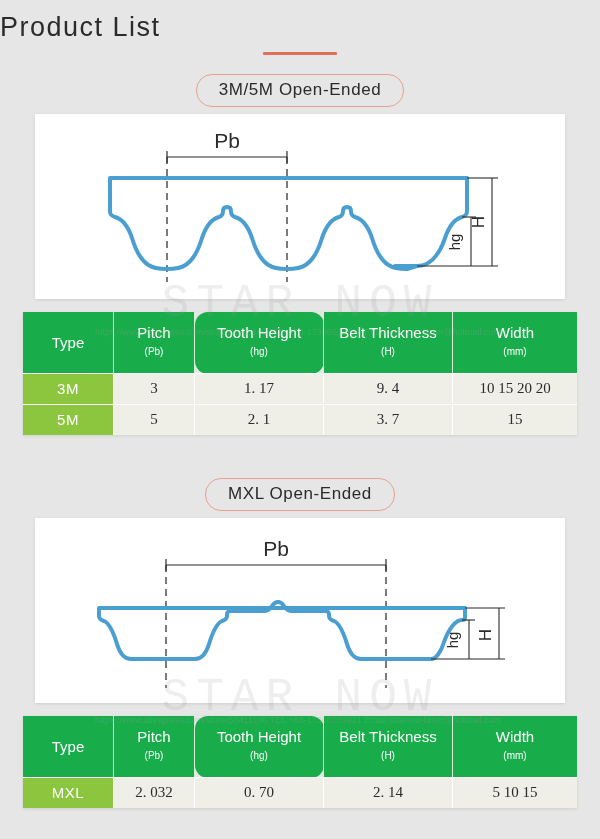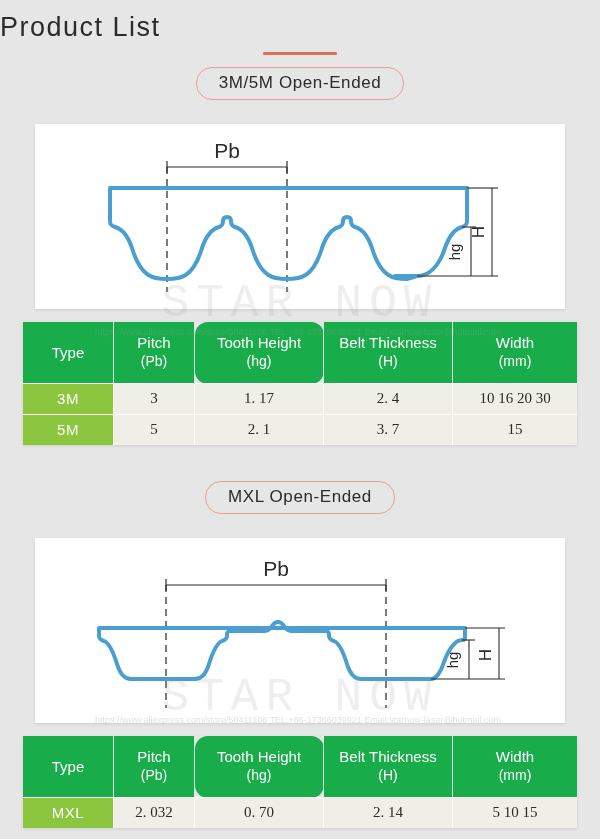--- a/index.html
+++ b/index.html
@@ -27,37 +27,37 @@
     width: 74px;
     height: 3px;
     background: #e1705a;
     margin: 9px auto 0 auto;
     border-radius: 1px;
   }
 
   
   .badge-wrap {
     text-align: center;
-    margin-top: 12px;
+    margin-top: 19px;
   }
   .badge {
     display: inline-block;
     border: 1px solid #e6a193;
     border-radius: 16px;
     padding: 5px 22px 6px 22px;
     font-size: 17px;
     color: #2b2b2b;
     letter-spacing: 0.6px;
     background: transparent;
   }
 
   
   .panel {
     position: relative;
-    margin: 24px auto 0 auto;
+    margin: 7px auto 0 auto;
     width: 530px;
     height: 185px;
     background: #ffffff;
     box-shadow: 0 1px 3px rgba(0,0,0,0.10);
   }
   .panel svg { display: block; }
 
   
   .spec-table {
     margin: 13px auto 0 auto;
@@ -70,21 +70,21 @@
     background: #18ad4a;
     color: #ffffff;
     font-weight: 400;
     font-size: 15px;
     line-height: 19px;
     padding: 11px 2px 12px 2px;
     border-right: 1px solid #d8f0d8;
     vertical-align: middle;
   }
   .spec-table th:last-child { border-right: none; }
-  .spec-table th .sub { display: block; font-size: 14px; }
+  .spec-table th .sub { display: block; font-size: 10px; }
 
   .spec-table td {
     background: #efeee7;
     color: #2b2b2b;
     font-size: 15px;
     text-align: center;
     padding: 6px 2px 7px 2px;
     border-right: 1px solid #ffffff;
     border-top: 1px solid #ffffff;
     font-family: "Liberation Serif", serif;
@@ -221,22 +221,22 @@
         <span>Width</span>
         <span class="sub">(mm)</span>
       </th>
     </tr>
   </thead>
   <tbody>
     <tr>
       <td class="type-cell">3M</td>
       <td>3</td>
       <td>1. 17</td>
-      <td>2. 4</td>
-      <td>10  16  20  30</td>
+      <td>9. 4</td>
+      <td>10  15  20  20</td>
     </tr>
     <tr>
       <td class="type-cell">5M</td>
       <td>5</td>
       <td>2. 1</td>
       <td>3. 7</td>
       <td>15</td>
     </tr>
   </tbody>
 </table>

